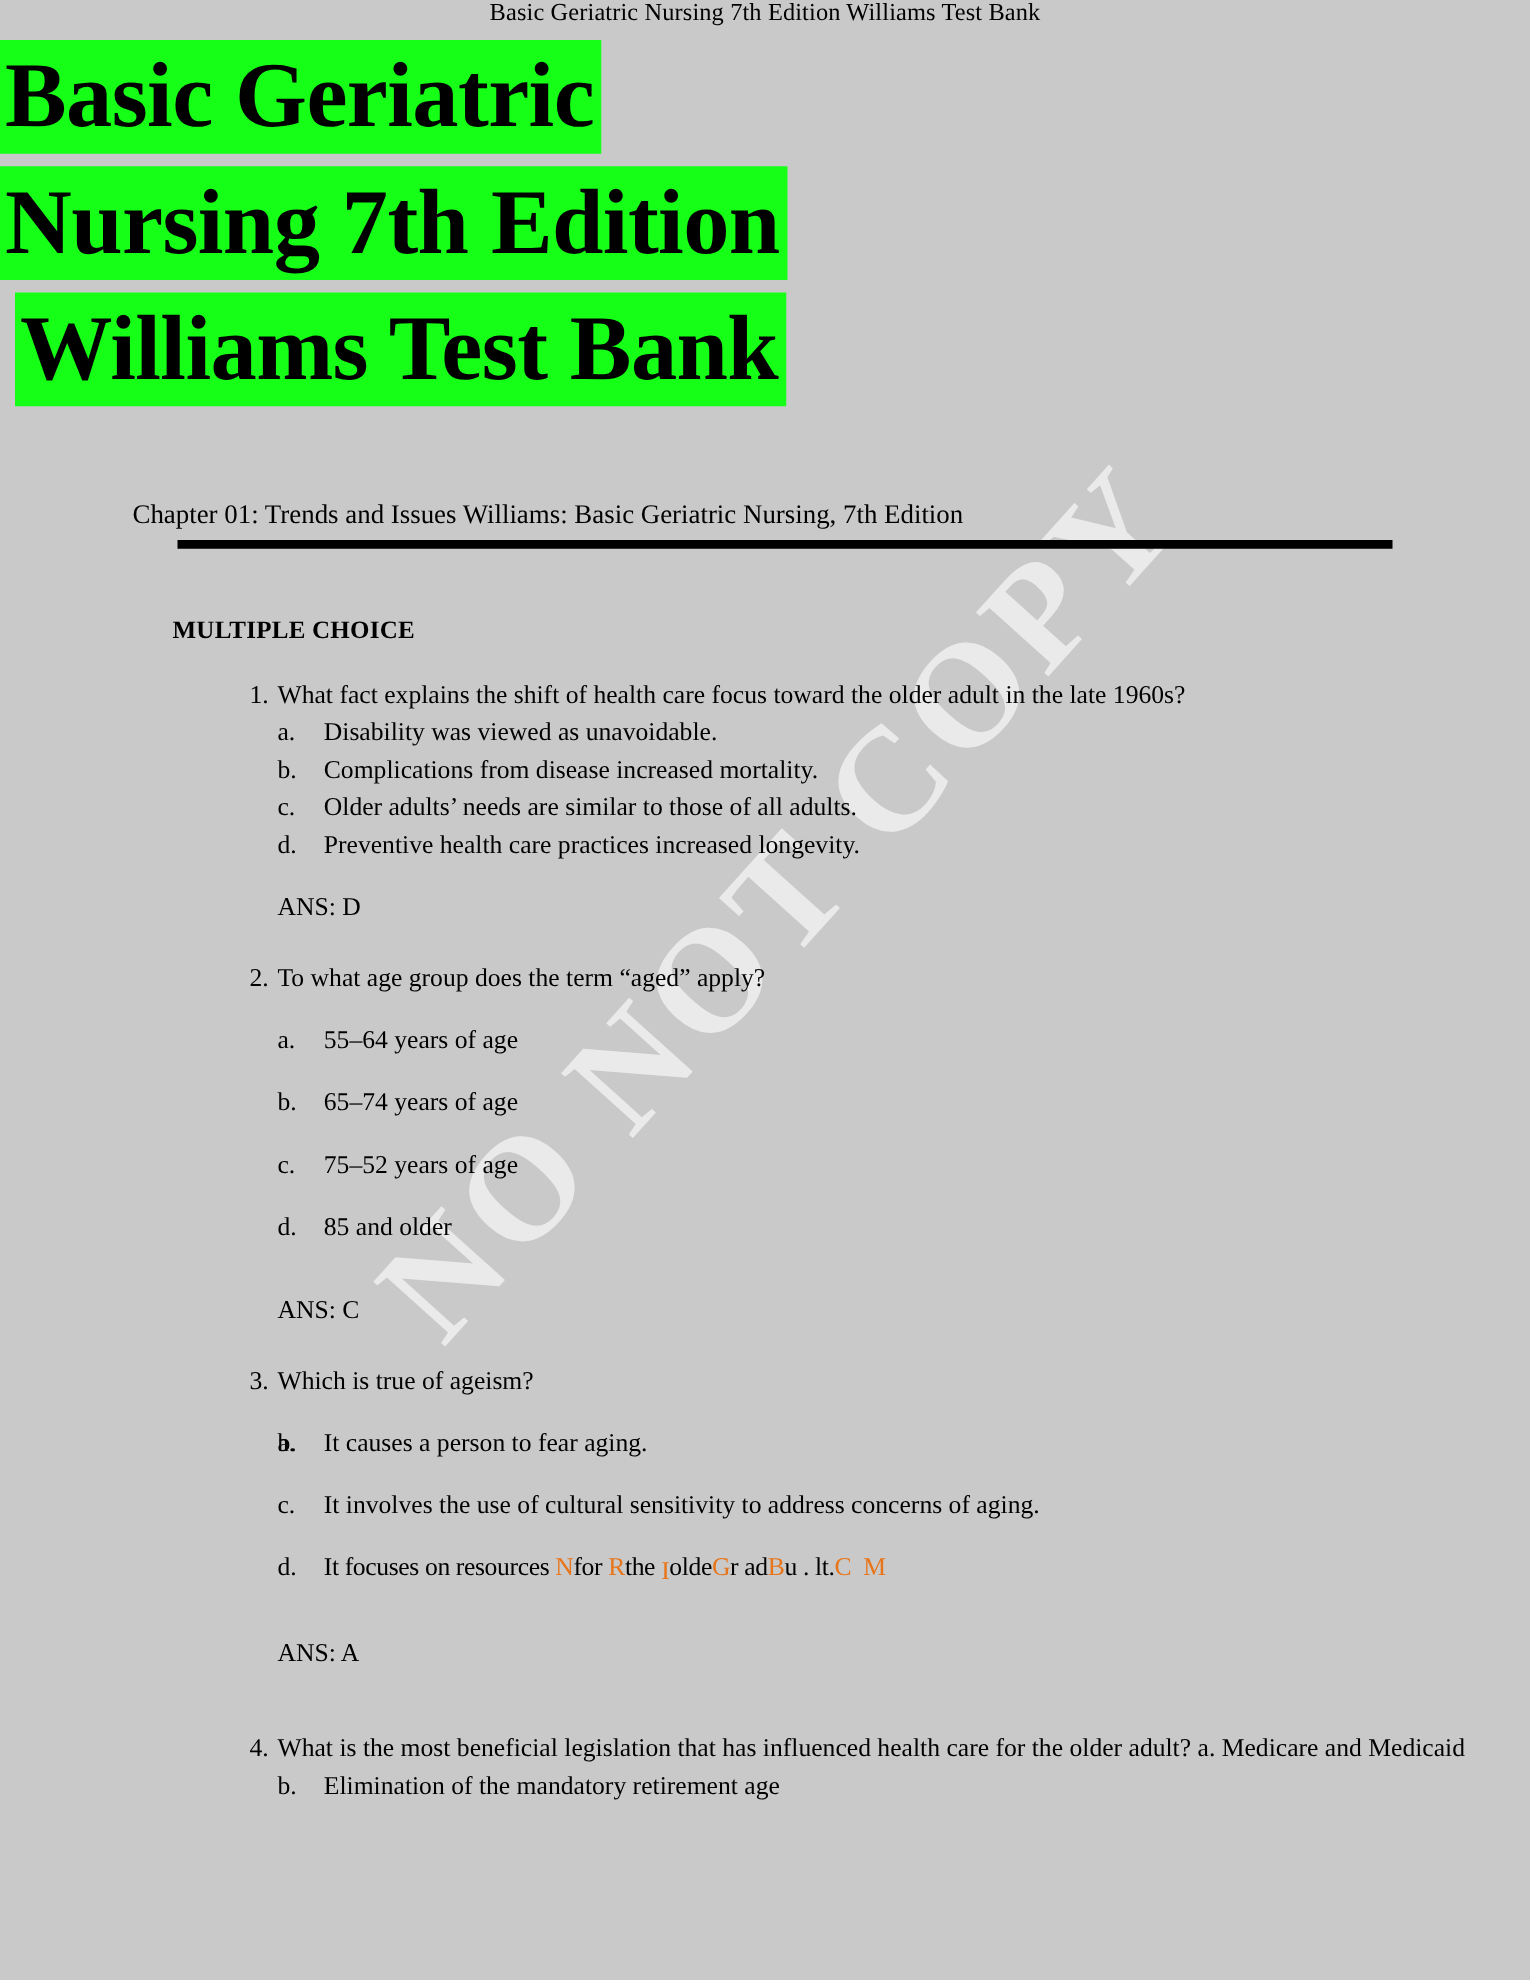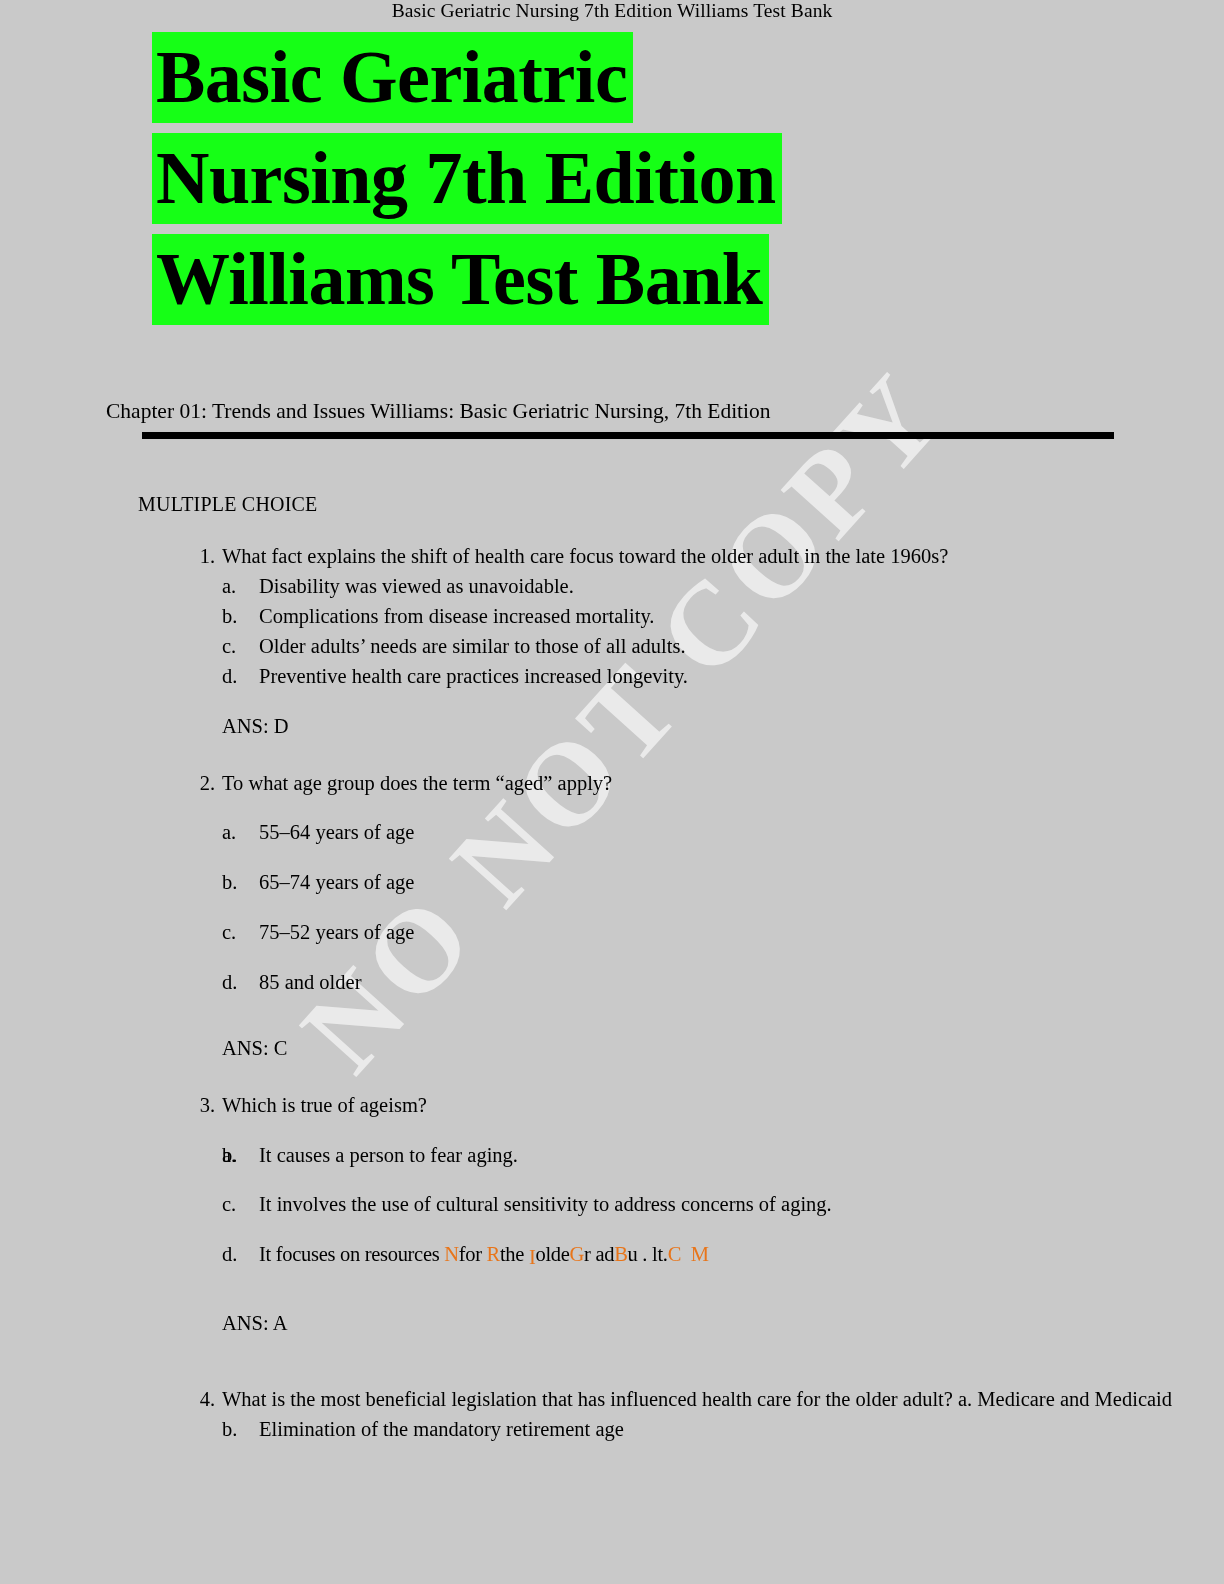--- a/index.html
+++ b/index.html
@@ -51,52 +51,51 @@
   }
   
   .doc-header {
     text-align: center;
     font-size: 19.5px;
     letter-spacing: 0.1px;
   }
   
   .title-block {
     margin-top: 10px;
-    padding-left: 152px;
   }
   .title-line {
     display: inline-block;
     background: #16ff16;
     font-size: 74px;
     font-weight: bold;
     line-height: 1.12;
     padding: 4px 6px 4px 4px;
     margin-bottom: 10px;
     letter-spacing: -0.5px;
     white-space: nowrap;
   }
   .title-line.l2 { margin-left: 0px; }
-  .title-line.l3 { margin-left: 0px; }
+  .title-line.l3 { margin-left: 12px; }
   
   .chapter {
     margin-top: 64px;
     padding-left: 106px;
     font-size: 21.5px;
     font-weight: normal;
   }
   .rule {
     margin: 8px 0 0 142px;
     width: 972px;
     height: 7px;
     background: #000;
   }
   .section-head {
     margin: 54px 0 0 138px;
     font-size: 20px;
-    font-weight: normal;
+    font-weight: bold;
     letter-spacing: 0.2px;
   }
   
   .q-list {
     margin-top: 26px;
   }
   .q-item {
     position: relative;
     margin-bottom: 28px;
     padding-left: 222px;

